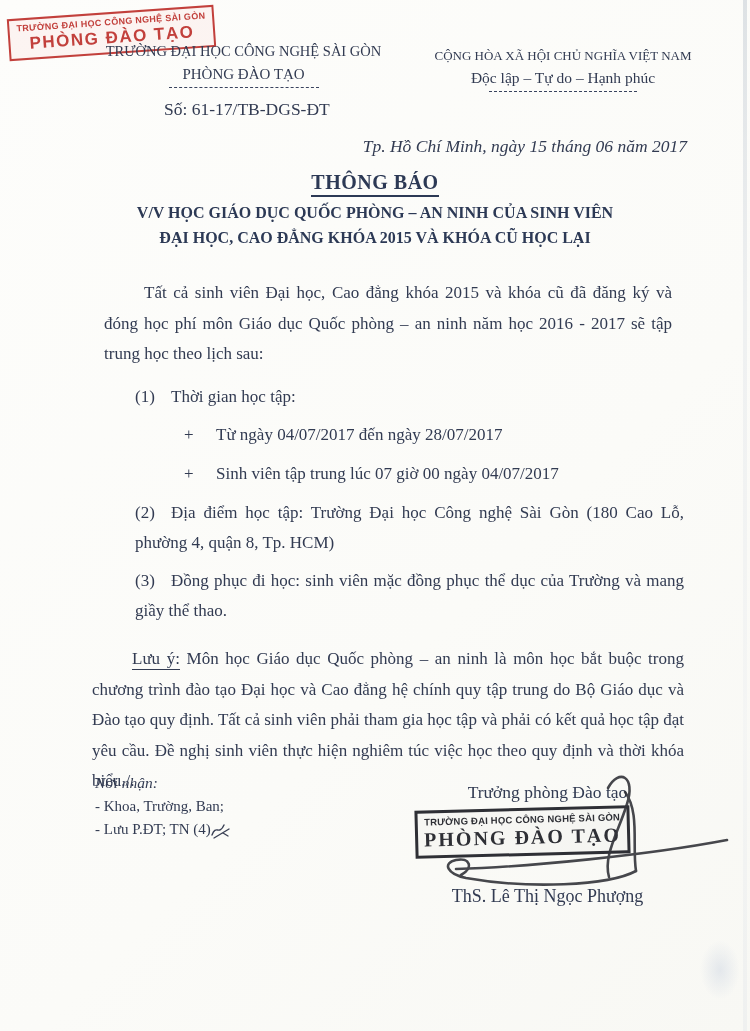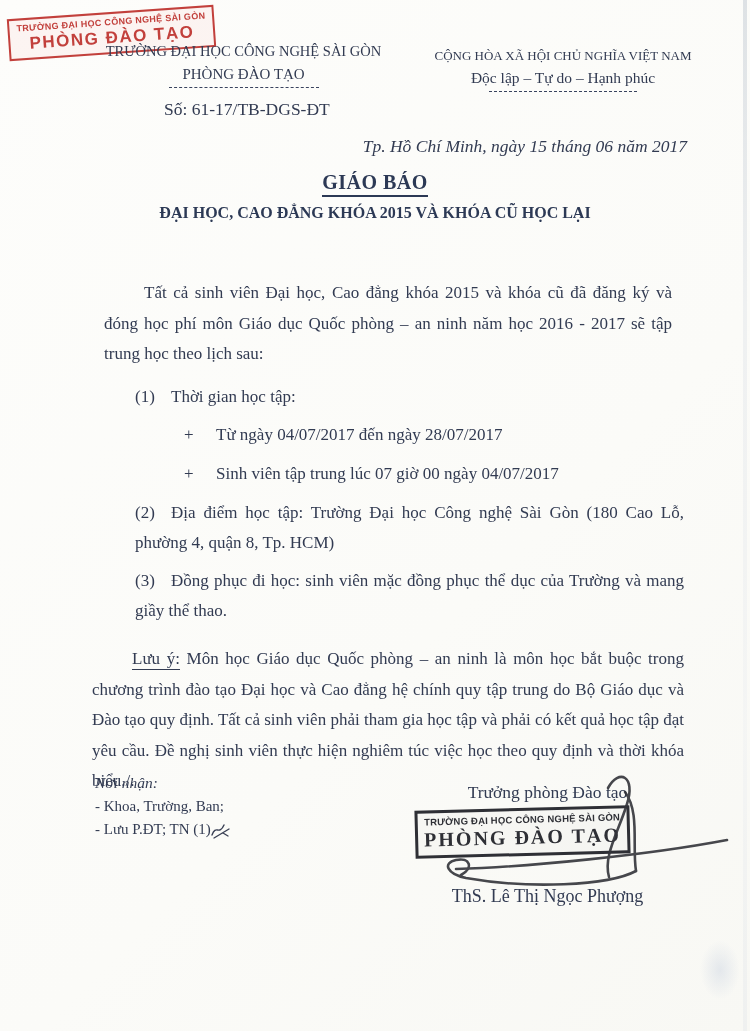--- a/index.html
+++ b/index.html
@@ -118,23 +118,24 @@
 
   <div class="hdr-right">
     <div class="l1">CỘNG HÒA XÃ HỘI CHỦ NGHĨA VIỆT NAM</div>
     <div class="l2">Độc lập – Tự do – Hạnh phúc</div>
     <div class="dash"></div>
   </div>
 
   <div class="doc-number">Số: 61-17/TB-DGS-ĐT</div>
   <div class="date-line">Tp. Hồ Chí Minh, ngày 15 tháng 06 năm 2017</div>
 
-  <div class="title"><span>GIÁO BÁO</span></div>
+  <div class="title"><span>THÔNG BÁO</span></div>
 
   <div class="subject">
+    <div>V/V HỌC GIÁO DỤC QUỐC PHÒNG – AN NINH CỦA SINH VIÊN</div>
     <div>ĐẠI HỌC, CAO ĐẲNG KHÓA 2015 VÀ KHÓA CŨ HỌC LẠI</div>
   </div>
 
   <div class="content">
     <p class="intro">Tất cả sinh viên Đại học, Cao đẳng khóa 2015 và khóa cũ đã đăng ký và đóng học phí môn Giáo dục Quốc phòng – an ninh năm học 2016 - 2017 sẽ tập trung học theo lịch sau:</p>
 
     <p class="item"><span class="num">(1)</span><span class="gap"></span><span>Thời gian học tập:</span></p>
     <p class="sub-item"><span class="plus">+</span><span>Từ ngày 04/07/2017 đến ngày 28/07/2017</span></p>
     <p class="sub-item"><span class="plus">+</span><span>Sinh viên tập trung lúc 07 giờ 00 ngày 04/07/2017</span></p>
 
@@ -142,21 +143,21 @@
 
     <p class="item"><span class="num">(3)</span><span class="gap"></span><span>Đồng phục đi học: sinh viên mặc đồng phục thể dục của Trường và mang giầy thể thao.</span></p>
 
 
     <p class="note"><span class="u">Lưu ý:</span><span> Môn học Giáo dục Quốc phòng – an ninh là môn học bắt buộc trong chương trình đào tạo Đại học và Cao đẳng hệ chính quy tập trung do Bộ Giáo dục và Đào tạo quy định. Tất cả sinh viên phải tham gia học tập và phải có kết quả học tập đạt yêu cầu. Đề nghị sinh viên thực hiện nghiêm túc việc học theo quy định và thời khóa biểu./.</span></p>
   </div>
 
   <div class="recipients">
     <div class="label">Nơi nhận:</div>
     <div class="line">- Khoa, Trường, Ban;</div>
-    <div class="line"><span>- Lưu P.ĐT; TN (1)</span><svg class="squiggle" width="24" height="20" viewBox="0 0 24 20">
+    <div class="line"><span>- Lưu P.ĐT; TN (4)</span><svg class="squiggle" width="24" height="20" viewBox="0 0 24 20">
           <path d="M3 15 C7 4 10 16 15 5 M5 18 L20 9 M14 13 L19 16" fill="none" stroke="#3a4055" stroke-width="1.4" stroke-linecap="round"></path>
         </svg></div>
   </div>
 
   <div class="signer-title">Trưởng phòng Đào tạo</div>
 
   <div class="stamp-black">
     <div class="l1">TRƯỜNG ĐẠI HỌC CÔNG NGHỆ SÀI GÒN</div>
     <div class="l2">PHÒNG ĐÀO TẠO</div>
   </div>

